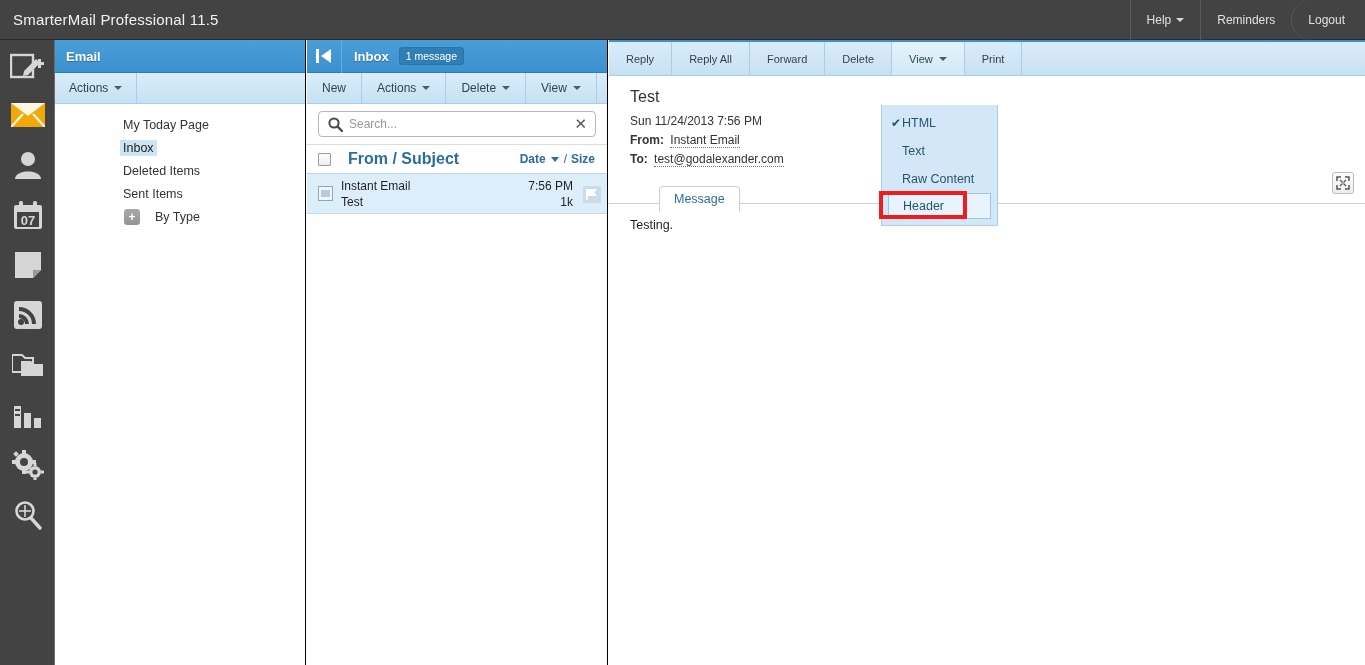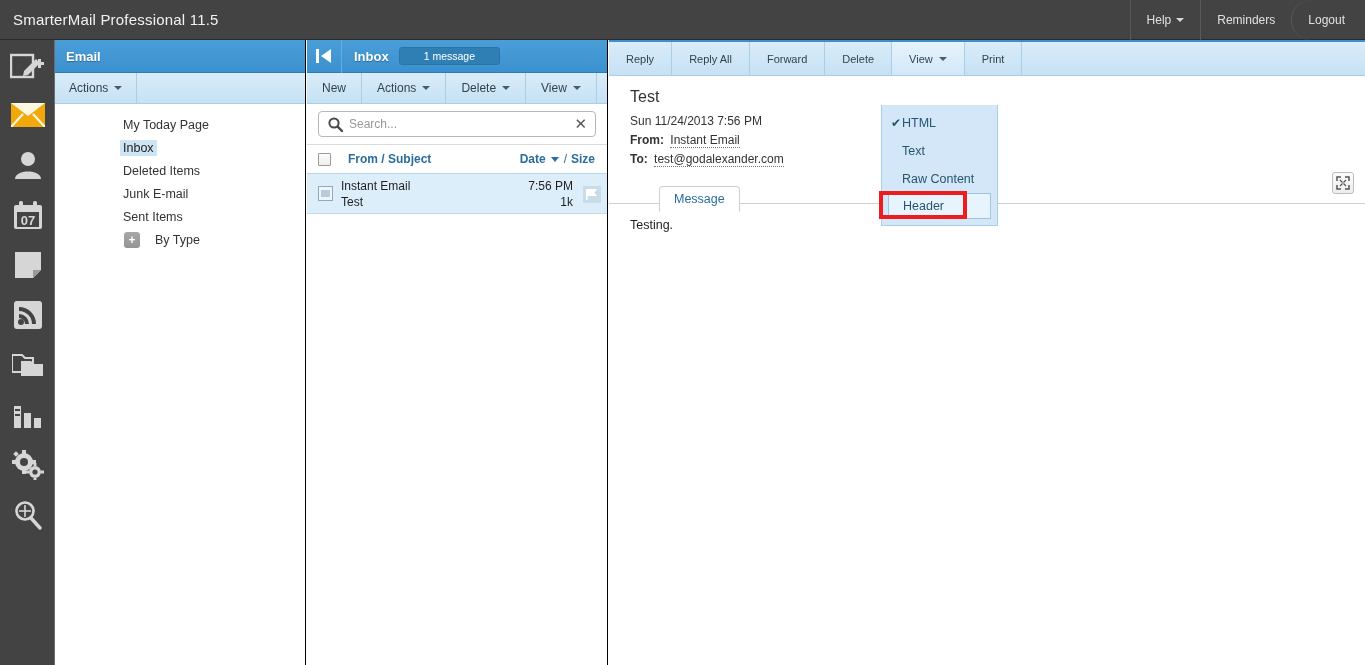--- a/index.html
+++ b/index.html
@@ -138,21 +138,21 @@
     color: #ffffff; font-size: 13px; font-weight: bold;
     margin-left: 12px;
     text-shadow: 0 1px 1px rgba(0,0,0,.3);
   }
   #msg-count {
     margin-left: 10px;
     background: #2f7fb5;
     border: 1px solid #2a74a7;
     border-radius: 3px;
     color: #ffffff; font-size: 10.5px;
-    padding: 2px 24px;
+    padding: 2px 6px;
   }
   #msglist-toolbar {
     height: 31px; width: 100%;
     background: linear-gradient(#daecf9, #c6e1f4);
     border-bottom: 1px solid #a9cee6;
     display: flex; align-items: stretch;
   }
   .ml-btn {
     display: flex; align-items: center;
     padding: 0 15px;
@@ -197,21 +197,21 @@
   }
   .cb {
     width: 13px; height: 13px;
     border: 1px solid #9a9a9a;
     background: linear-gradient(#fdfdfd,#eeeeee);
     border-radius: 1px;
   }
   #list-header .cb { margin-left: 11px; }
   #col-from {
     margin-left: 17px;
-    font-size: 12px; font-weight: bold; color: #2a6d9e;
+    font-size: 16px; font-weight: bold; color: #2a6d9e;
     cursor: pointer;
   }
   #col-right {
     position: absolute; right: 12px;
     font-size: 12px; font-weight: bold; color: #2a6d9e;
     display: flex; align-items: center; cursor: pointer;
   }
   .caret-blue {
     display: inline-block; margin: 0 5px;
     width: 0; height: 0;
@@ -500,23 +500,20 @@
     <div class="tree-row">
       <span class="tree-label">My Today Page</span>
     </div>
     <div class="tree-row selected">
       <span class="tree-label">Inbox</span>
     </div>
     <div class="tree-row">
       <span class="tree-label">Deleted Items</span>
     </div>
     <div class="tree-row">
-      <span class="tree-label">Junk E-mail</span>
-    </div>
-    <div class="tree-row">
       <span class="tree-label">Sent Items</span>
     </div>
     <div class="tree-row has-exp">
       <span class="expander">+</span>
       <span class="tree-label">By Type</span>
     </div>
   </div>
 </div>
 
 <div id="msglist">

